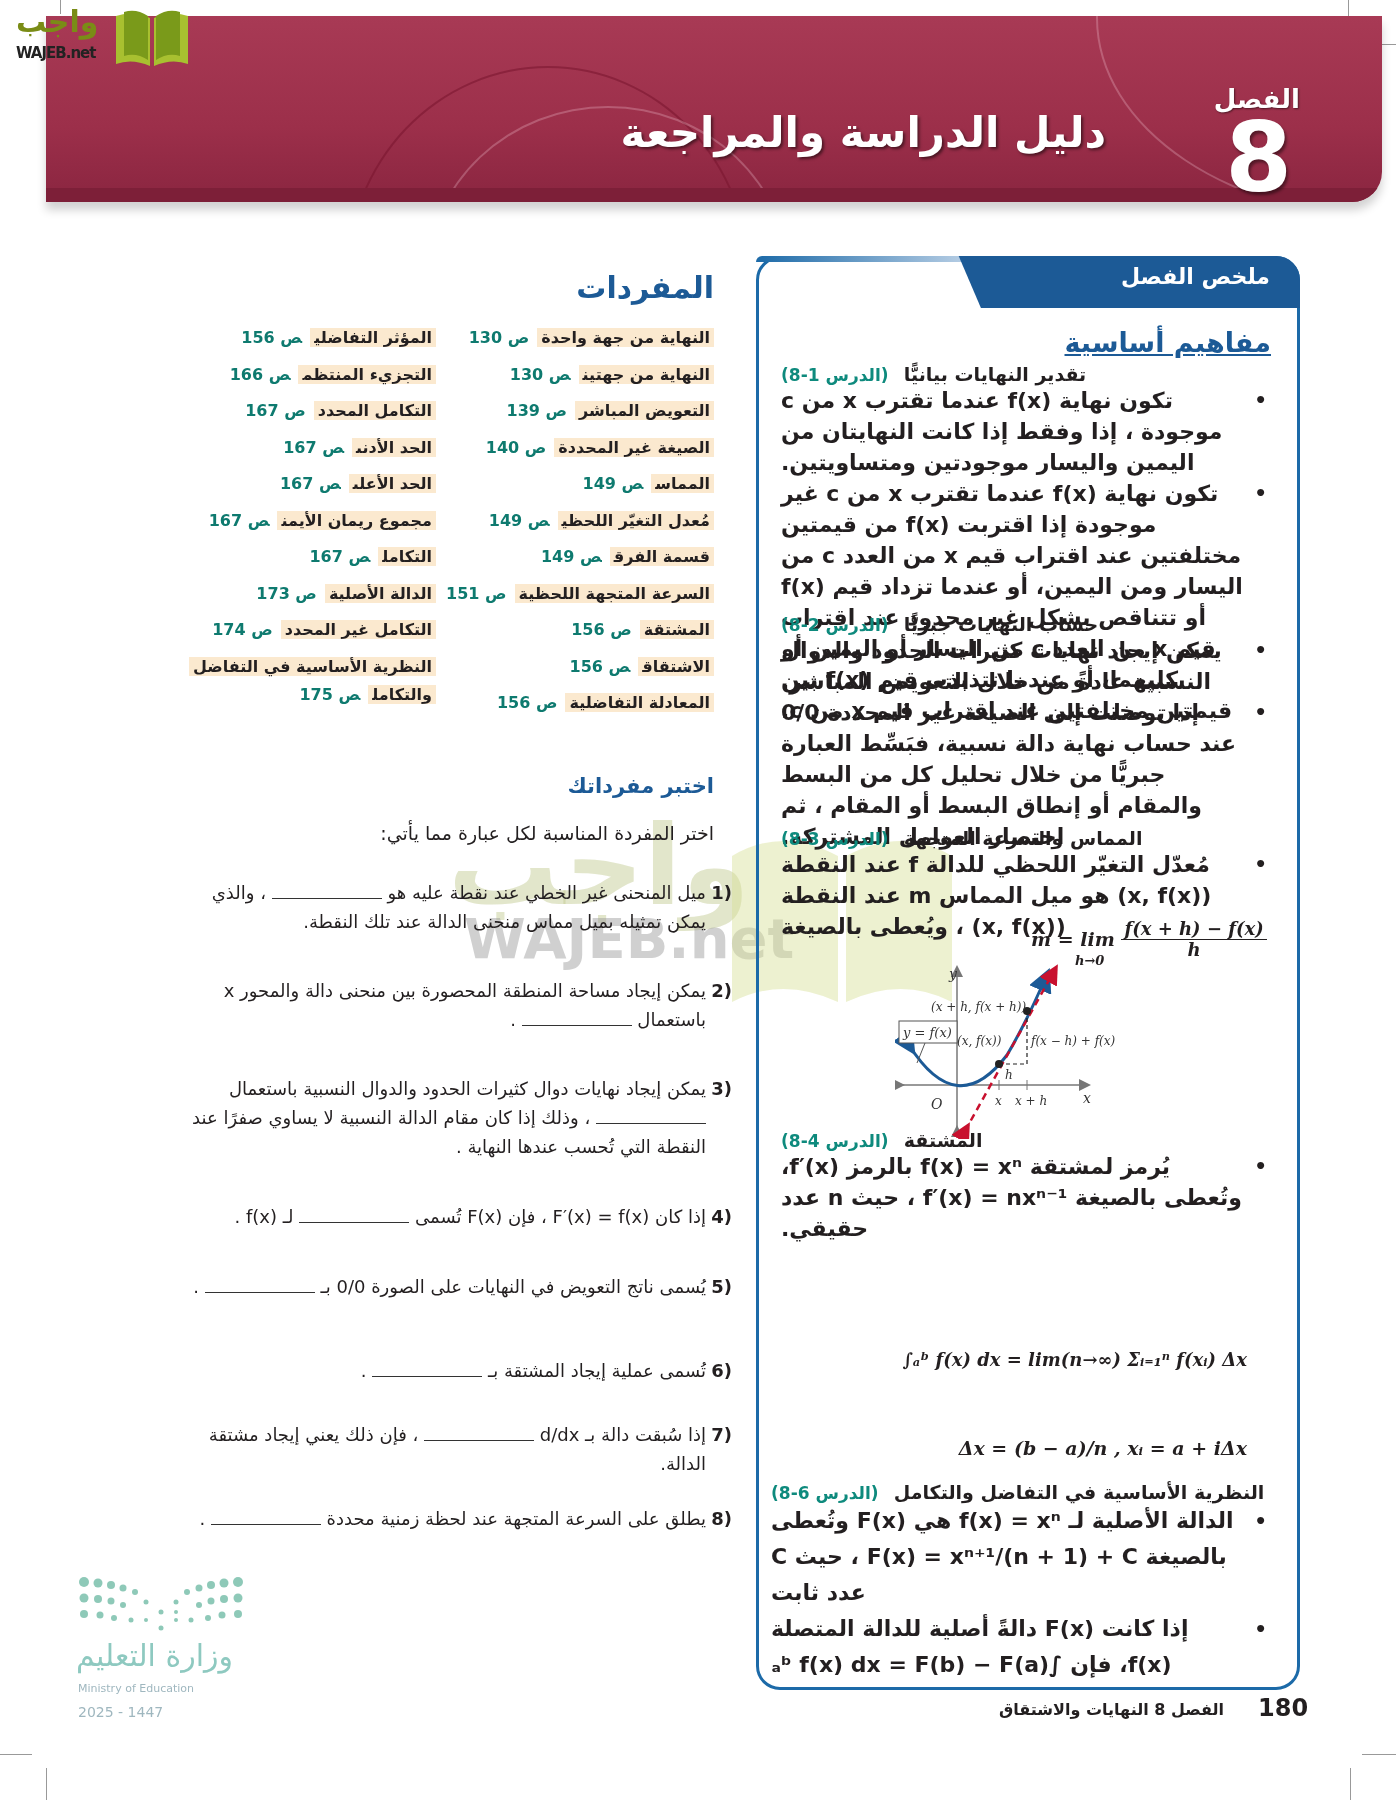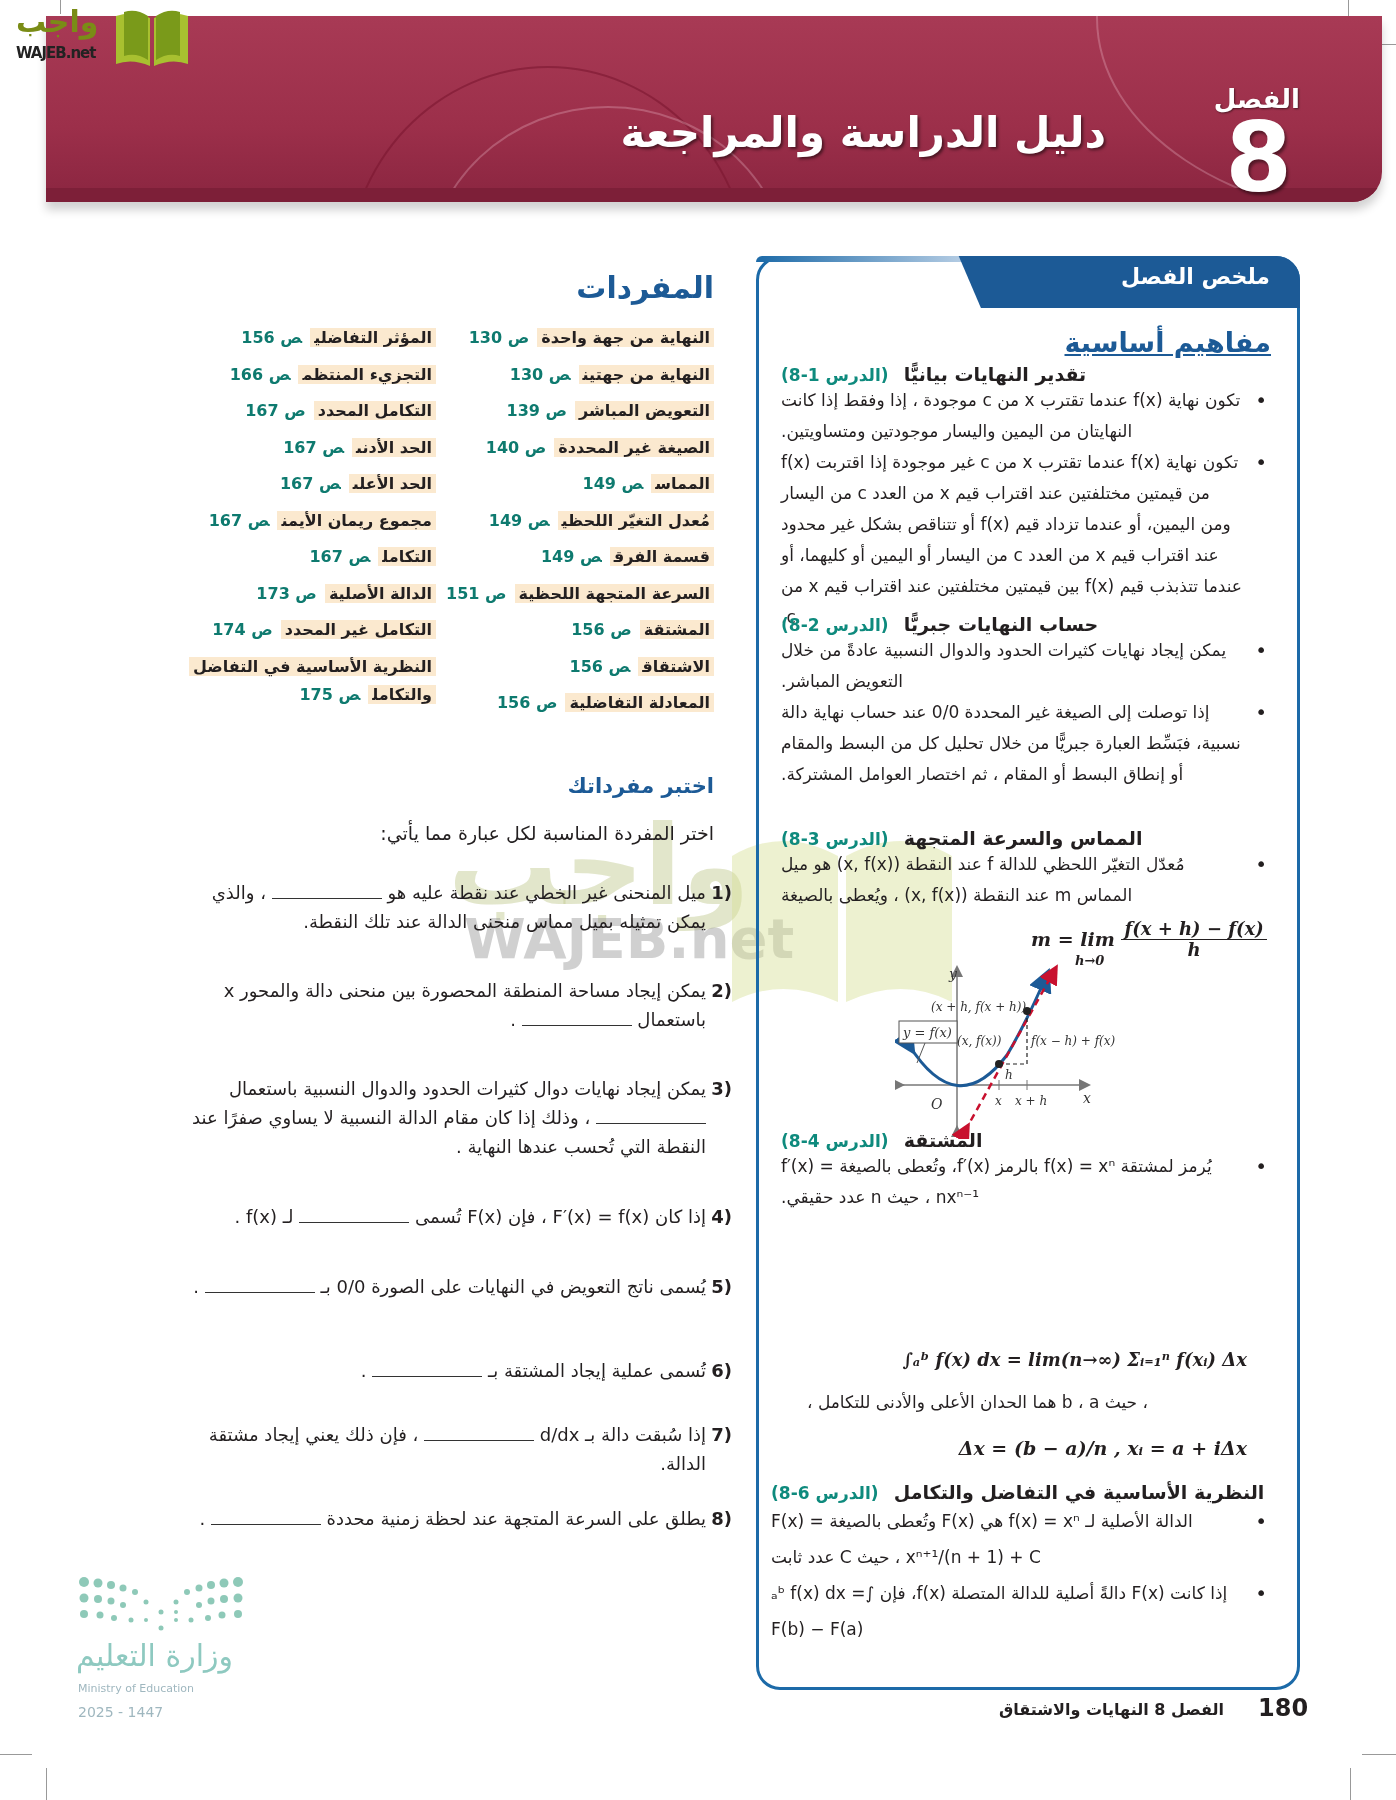--- a/index.html
+++ b/index.html
@@ -22,21 +22,21 @@
   .wajeb .book{position:absolute;left:104px;top:4px;width:80px;height:60px;}
   
   .summary{position:absolute;left:756px;top:256px;width:544px;height:1434px;border:3px solid #1c6aa8;border-radius:24px;box-sizing:border-box;}
   .summary-tab{position:absolute;left:170px;top:-3px;right:-3px;height:52px;background:#1c5a96;border-top-right-radius:24px;clip-path:polygon(8% 0,100% 0,100% 100%,14% 100%);}
   .summary-tab-fade{position:absolute;left:-3px;top:-3px;width:230px;height:6px;background:linear-gradient(90deg,#1c6aa8,#c5d7ea);border-top-left-radius:24px;}
   .summary-title{position:absolute;right:30px;top:8px;color:#fff;font-size:22px;font-weight:bold;direction:rtl;}
   .rtl{direction:rtl;text-align:left;}
   .h-blue{color:#1c5a96;font-weight:bold;}
   .h-sec{font-weight:bold;font-size:19px;color:#231f20;}
   .lesson{color:#0e8a7d;font-weight:bold;font-size:17px;}
-  .para{font-size:17px;font-weight:normal;line-height:31px;color:#231f20;}
+  .para{font-size:22px;font-weight:bold;line-height:31px;color:#231f20;}
   .bullet{position:relative;padding-right:28px;}
   .bullet::before{content:"•";position:absolute;right:4px;top:0;font-size:20px;}
   .math{font-family:"DejaVu Serif",serif;font-style:italic;font-weight:normal;direction:ltr;unicode-bidi:embed;}
   .frac{display:inline-block;vertical-align:middle;text-align:center;font-family:"DejaVu Serif",serif;font-style:italic;}
   .frac span{display:block;line-height:1.1;}
   .frac .num{border-bottom:1.5px solid #231f20;padding:0 3px;}
   
   .vocab-title{position:absolute;right:682px;top:270px;font-size:30px;}
   .vocab-col{position:absolute;width:240px;}
   .vocab-item{height:36.5px;font-size:16px;font-weight:bold;direction:rtl;text-align:right;white-space:nowrap;}
@@ -166,21 +166,20 @@
     <text x="36" y="52" font-family="DejaVu Serif" font-style="italic" font-size="12" fill="#333">(x + h, f(x + h))</text>
     <text x="136" y="86" font-family="DejaVu Serif" font-style="italic" font-size="12" fill="#333">f(x − h) + f(x)</text>
   </svg>
 
   <div class="abs rtl" style="right:26px;top:870px;width:490px;">
     <div><span class="h-sec">المشتقة</span>&nbsp;&nbsp;&nbsp;<span class="lesson">(الدرس 4-8)</span></div>
     <div class="para bullet">يُرمز لمشتقة f(x) = xⁿ بالرمز f′(x)، وتُعطى بالصيغة f′(x) = nxⁿ⁻¹ ، حيث n عدد حقيقي.</div>
   </div>
 
   <div class="abs math" style="right:50px;top:1090px;font-size:18px;font-weight:bold;">∫ₐᵇ f(x) dx = lim(n→∞) Σᵢ₌₁ⁿ f(xᵢ) Δx</div>
-  <div class="abs rtl para" style="right:50px;top:1128px;width:440px;">، حيث b ، a هما الحدان الأعلى والأدنى للتكامل ،</div>
   <div class="abs math" style="right:50px;top:1178px;font-size:19px;font-weight:bold;">Δx = (b − a)/n , xᵢ = a + iΔx</div>
 
   <div class="abs rtl" style="right:26px;top:1222px;width:500px;">
     <div><span class="h-sec">النظرية الأساسية في التفاضل والتكامل</span>&nbsp;&nbsp;&nbsp;<span class="lesson">(الدرس 6-8)</span></div>
     <div class="para bullet" style="line-height:36px;">الدالة الأصلية لـ f(x) = xⁿ هي F(x) وتُعطى بالصيغة F(x) = xⁿ⁺¹/(n + 1) + C ، حيث C عدد ثابت</div>
     <div class="para bullet" style="line-height:36px;">إذا كانت F(x) دالةً أصلية للدالة المتصلة f(x)، فإن ∫ₐᵇ f(x) dx = F(b) − F(a)</div>
   </div>
 </div>
 
 <div class="vocab-title rtl h-blue">المفردات</div>

